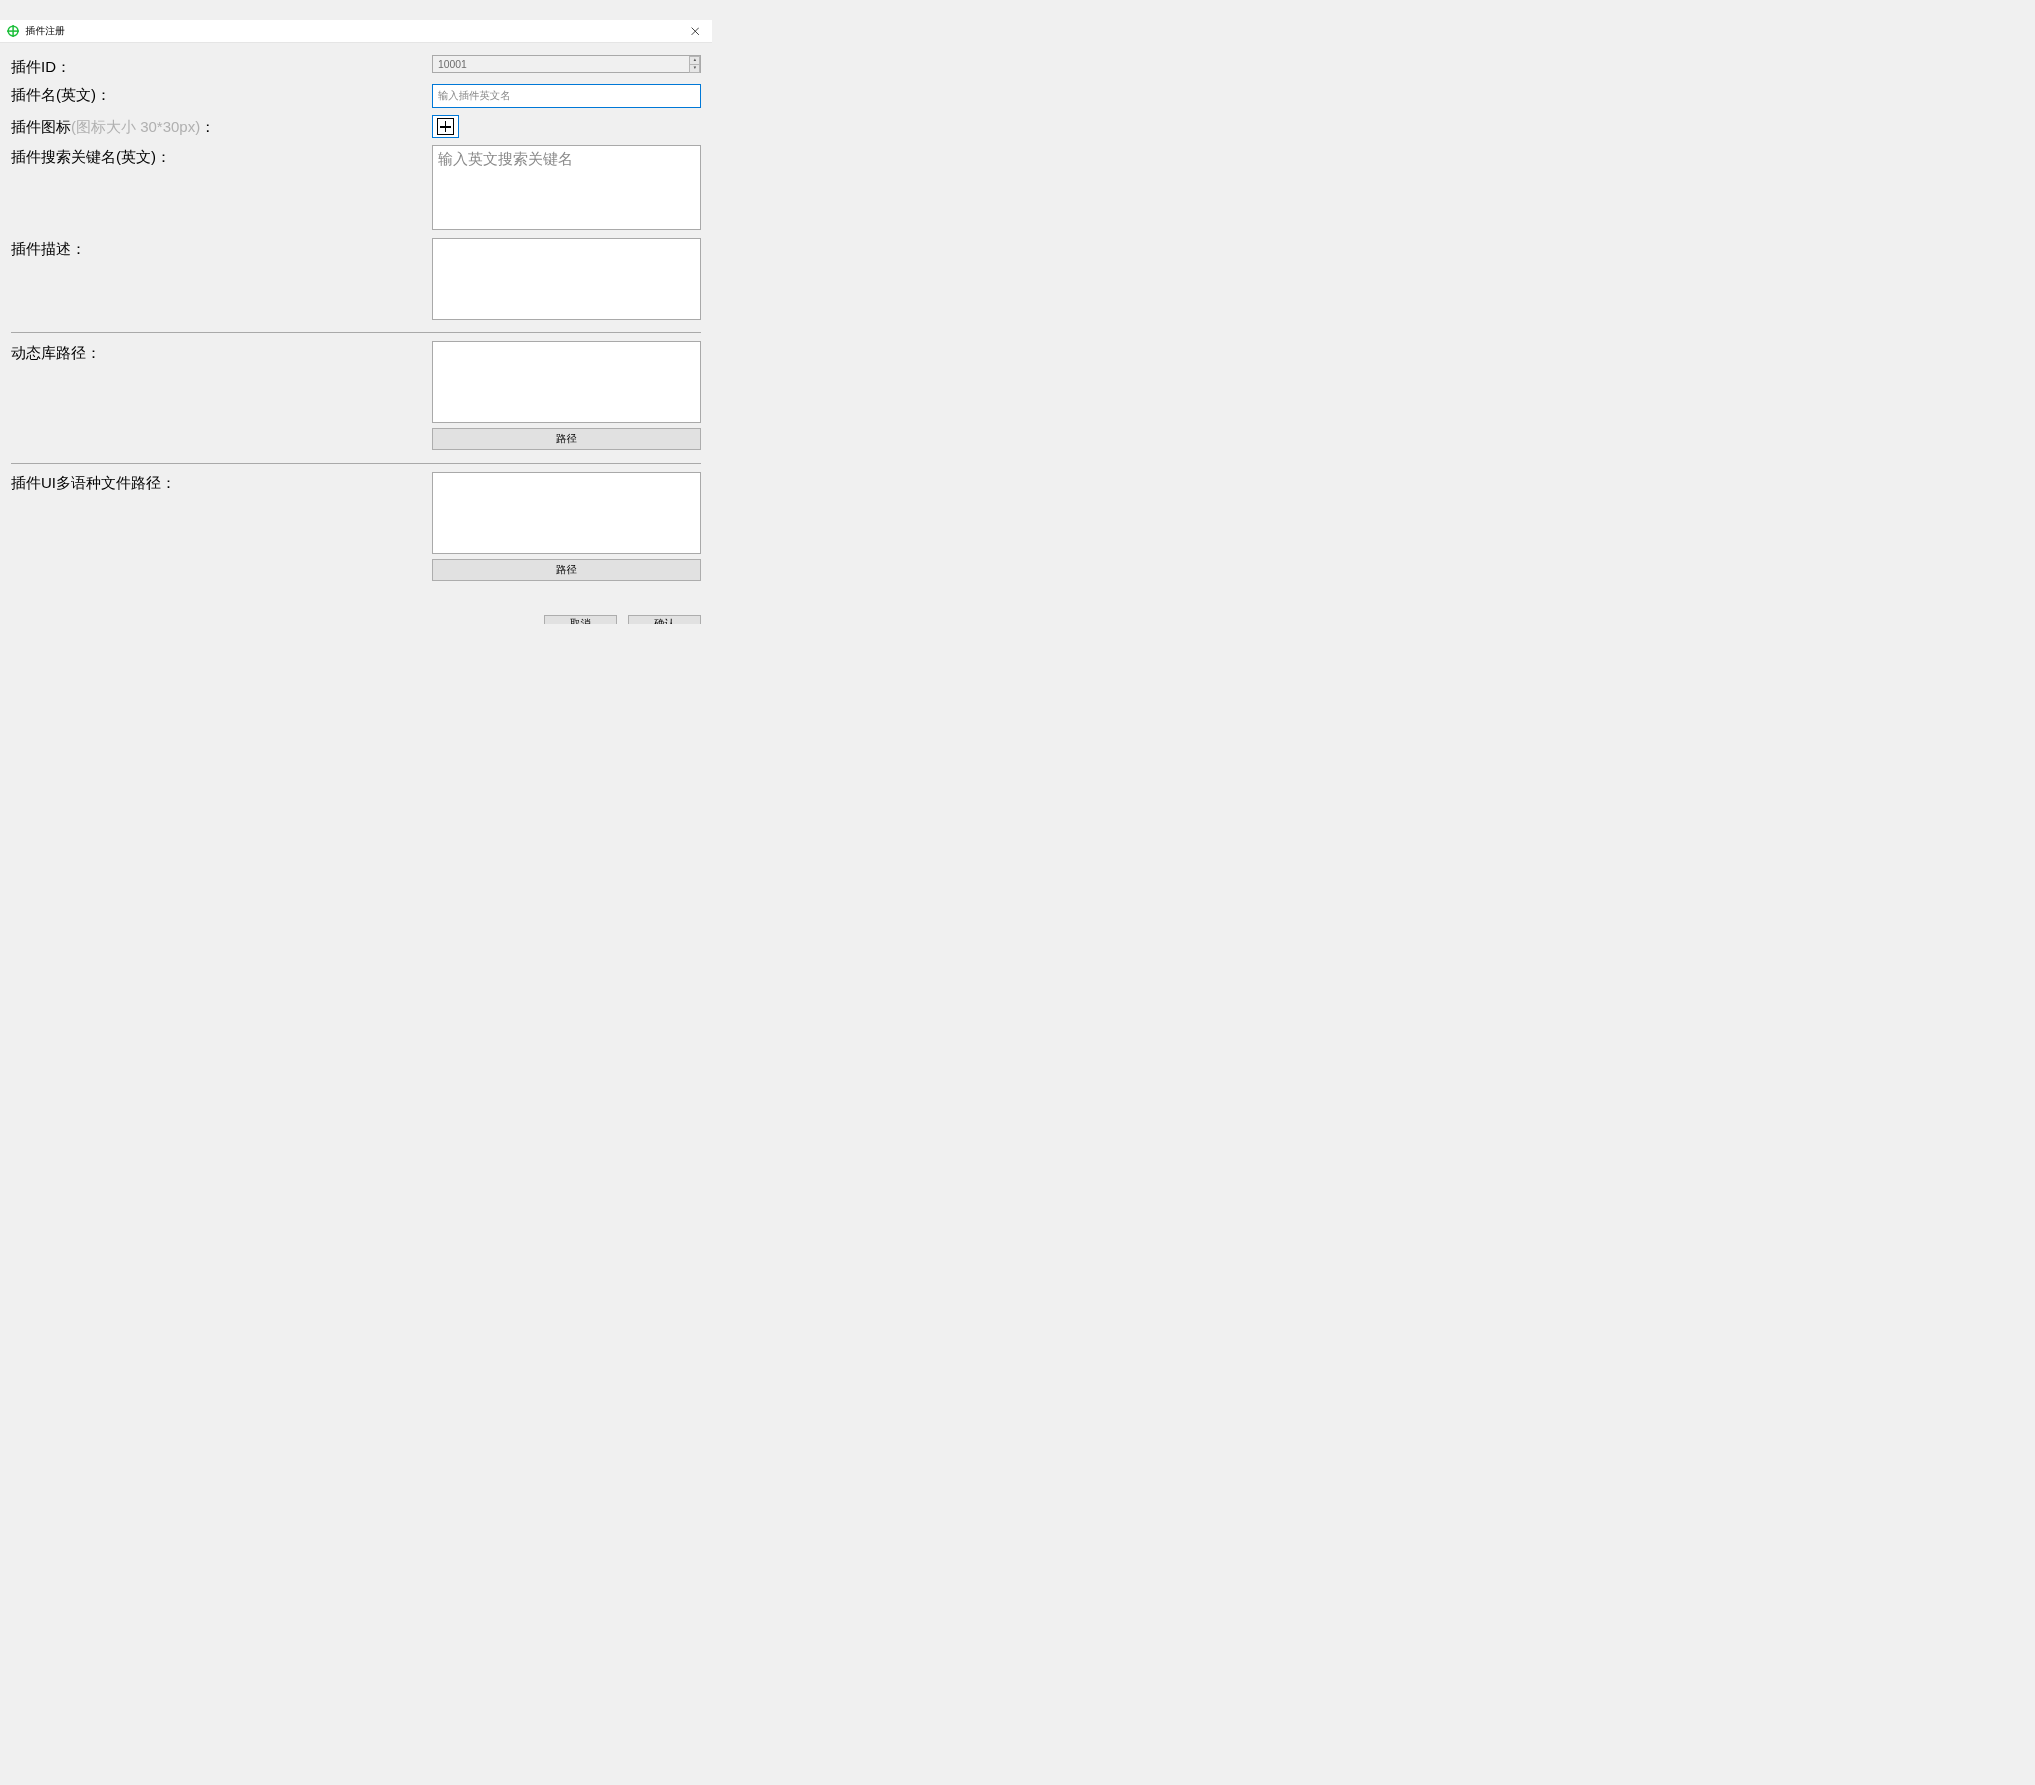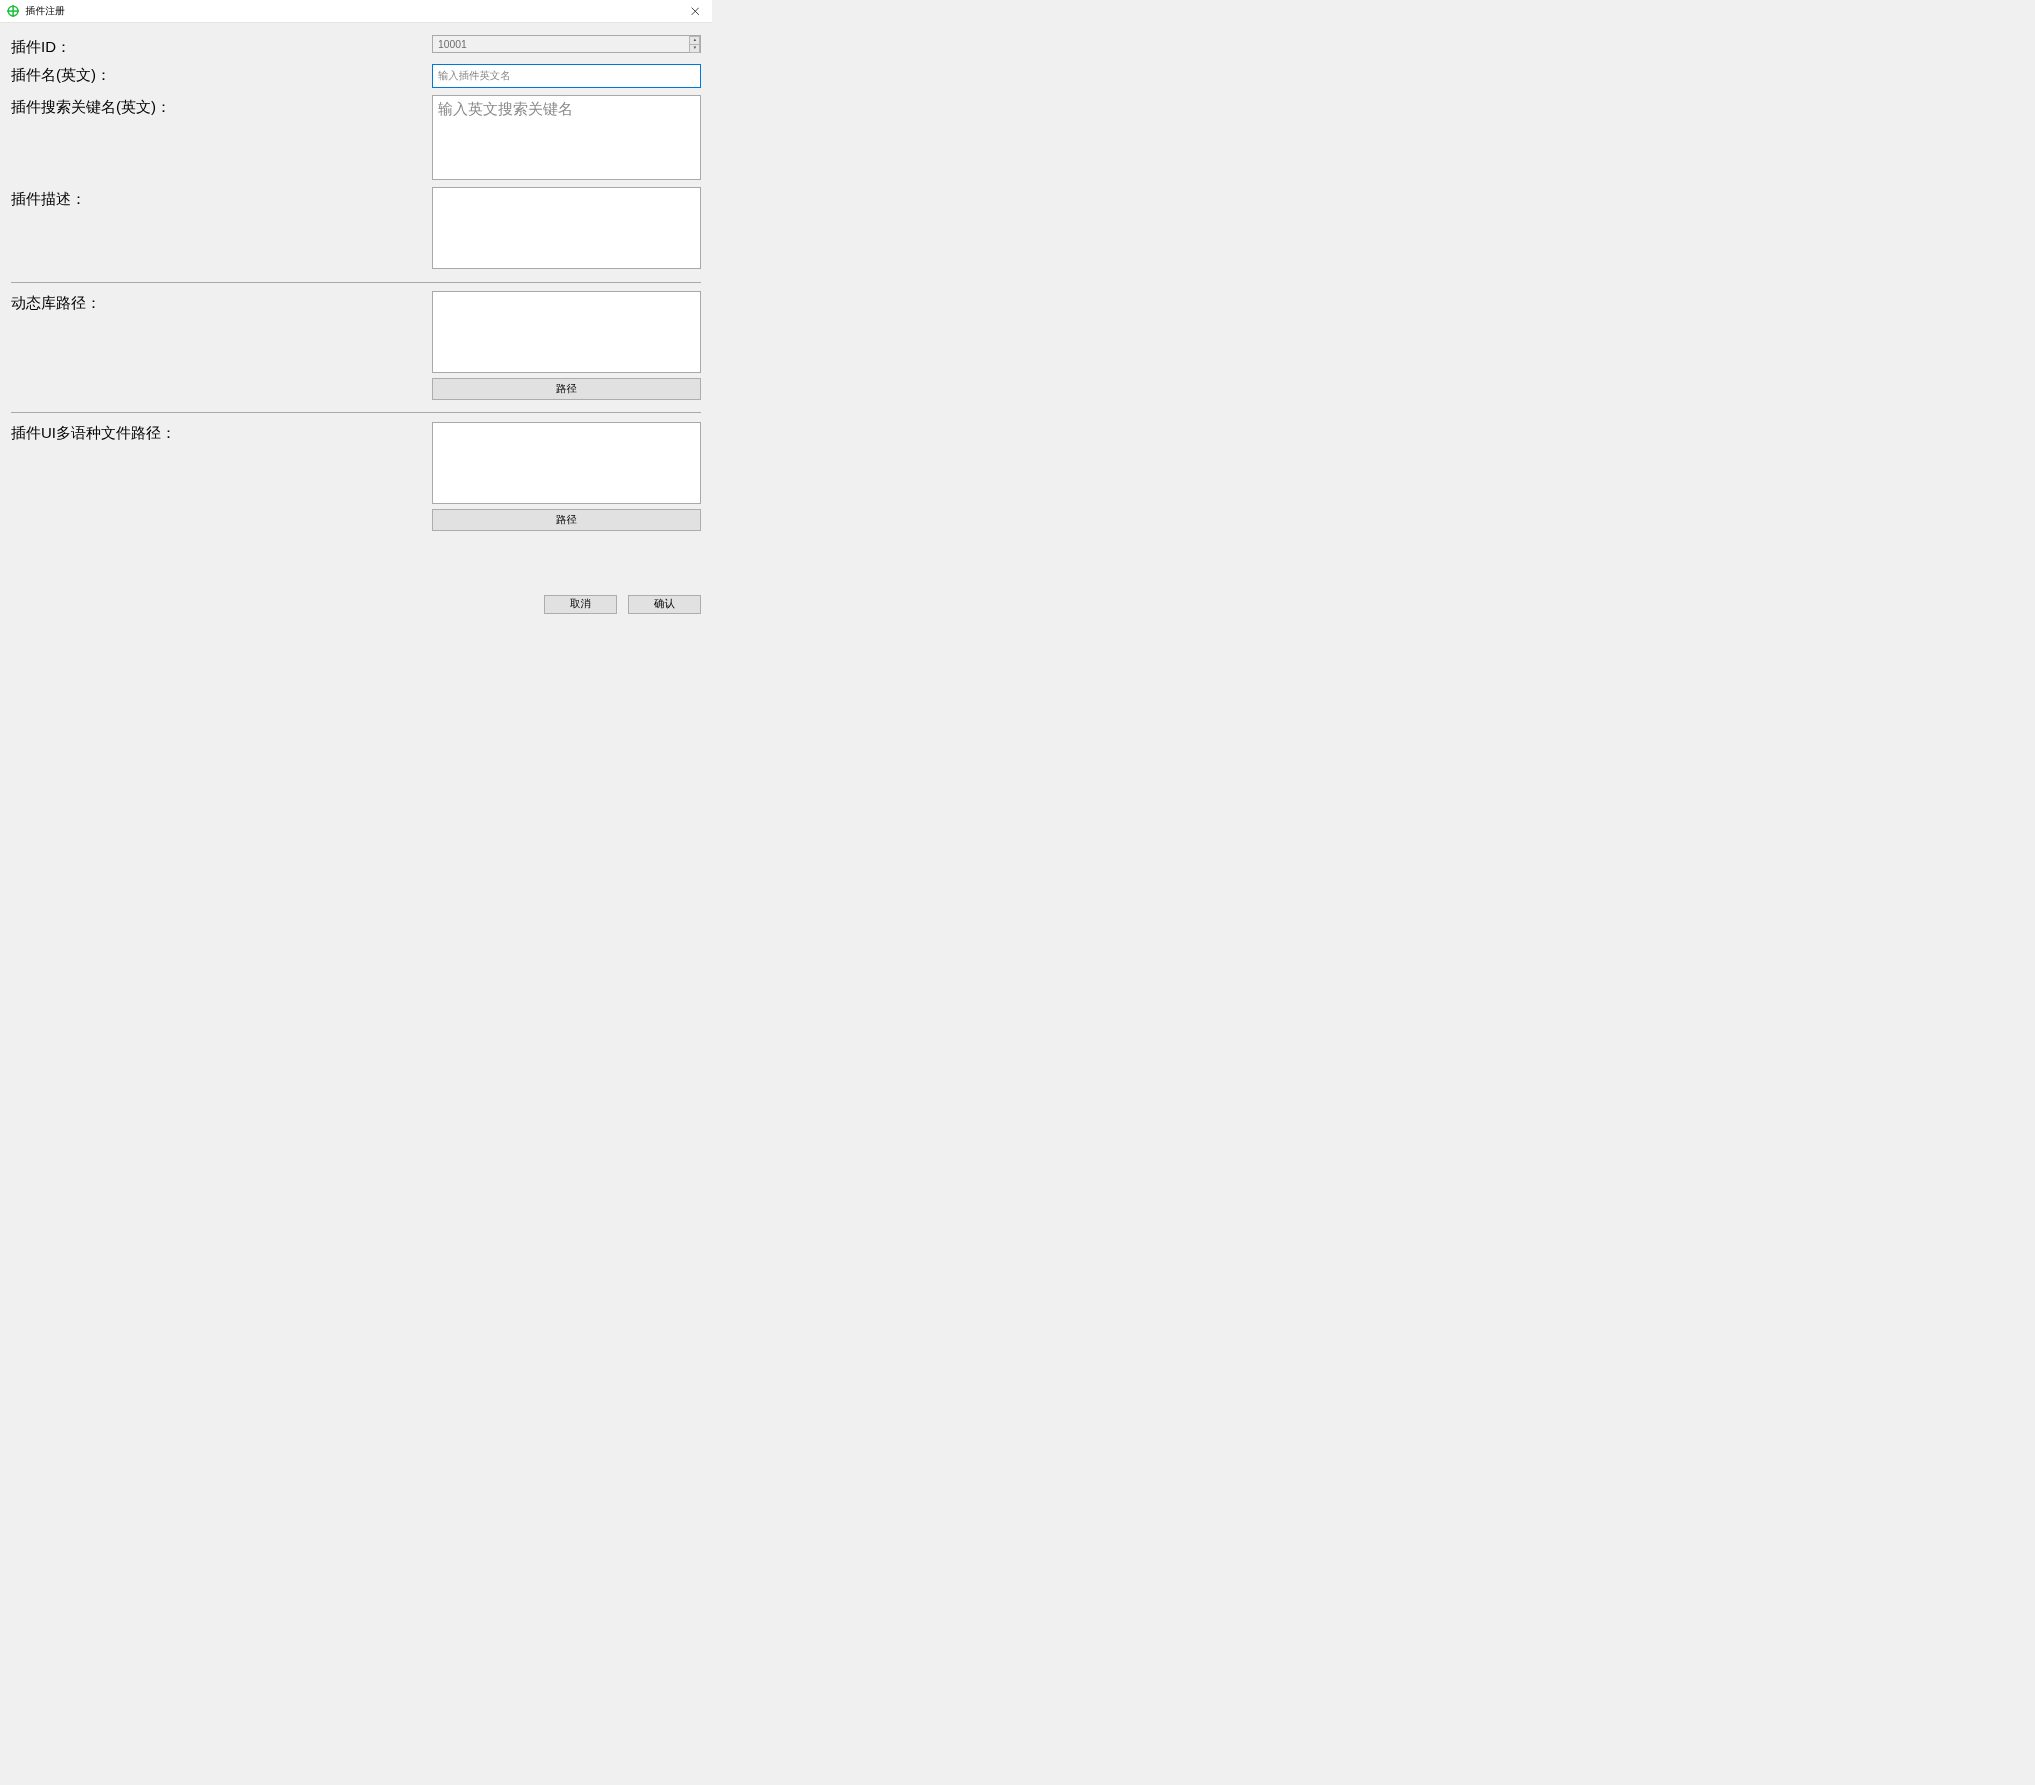--- a/index.html
+++ b/index.html
@@ -13,20 +13,21 @@
       width: 712px;
       height: 624px;
       overflow: hidden;
     }
     .dialog {
       width: 100%;
       height: 100%;
       background: #f0f0f0;
       display: flex;
       flex-direction: column;
+      margin-top: 20px;
     }
     .titlebar {
       height: 23px;
       background: #ffffff;
       display: flex;
       align-items: center;
       padding: 0 4.9px 0 7.3px;
       border-bottom: 0.6px solid #e5e5e5;
     }
     .titlebar-icon {
@@ -249,20 +250,33 @@
       </div>
     </div>
 
     <div class="form-row">
       <div class="label-col">插件名(英文)：</div>
       <div class="input-col">
         <input class="text-input" type="text" placeholder="输入插件英文名" style="">
       </div>
     </div>
 
+    <div class="form-row">
+      <div class="label-col">
+        <span>插件图标</span><span class="label-hint">(图标大小 30*30px)</span><span>：</span>
+      </div>
+      <div class="input-col">
+        <div class="icon-btn">
+          <div class="icon-btn-inner">
+            <div class="plus-h"></div>
+            <div class="plus-v"></div>
+          </div>
+        </div>
+      </div>
+    </div>
 
     <div class="form-row">
       <div class="label-col">插件搜索关键名(英文)：</div>
       <div class="input-col">
         <textarea class="textarea h140" placeholder="输入英文搜索关键名" style=""></textarea>
       </div>
     </div>
 
     <div class="form-row">
       <div class="label-col">插件描述：</div>

